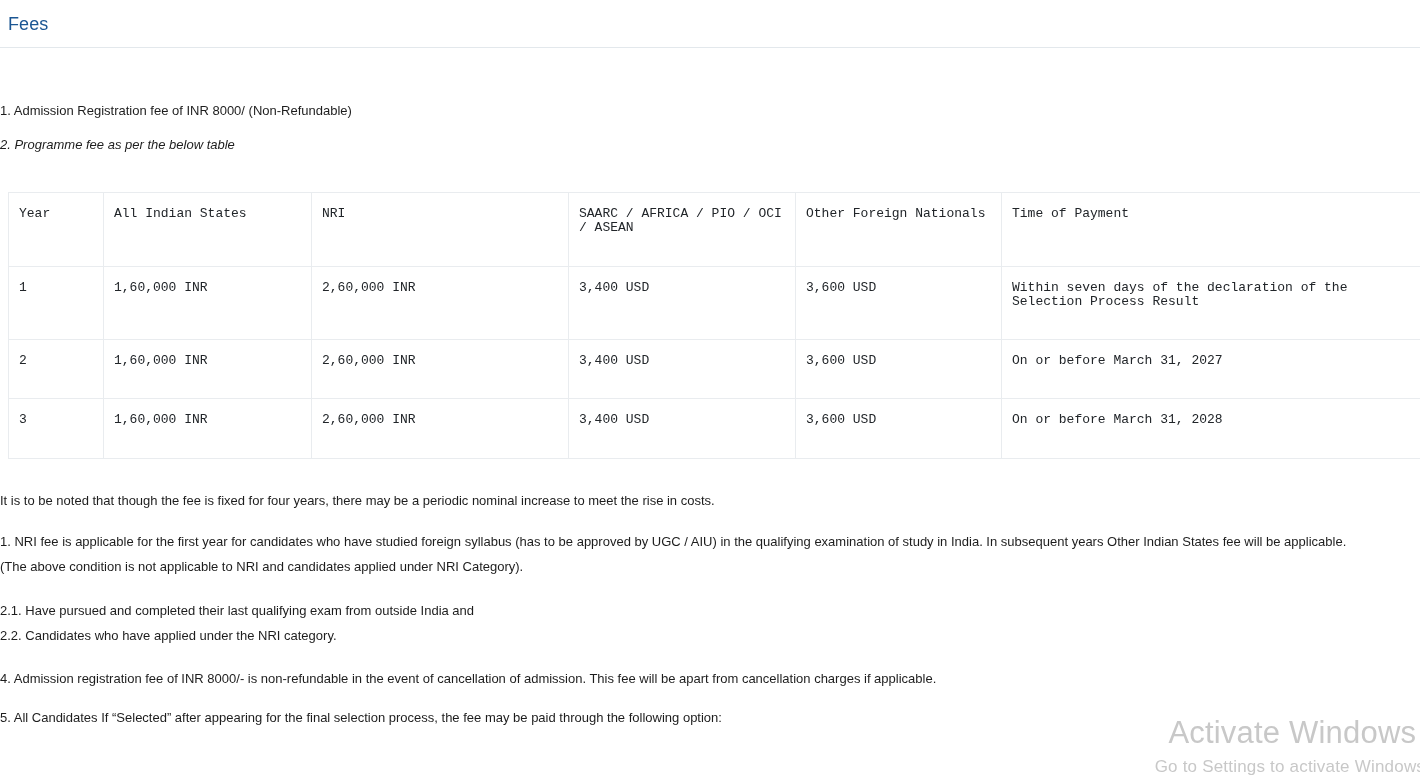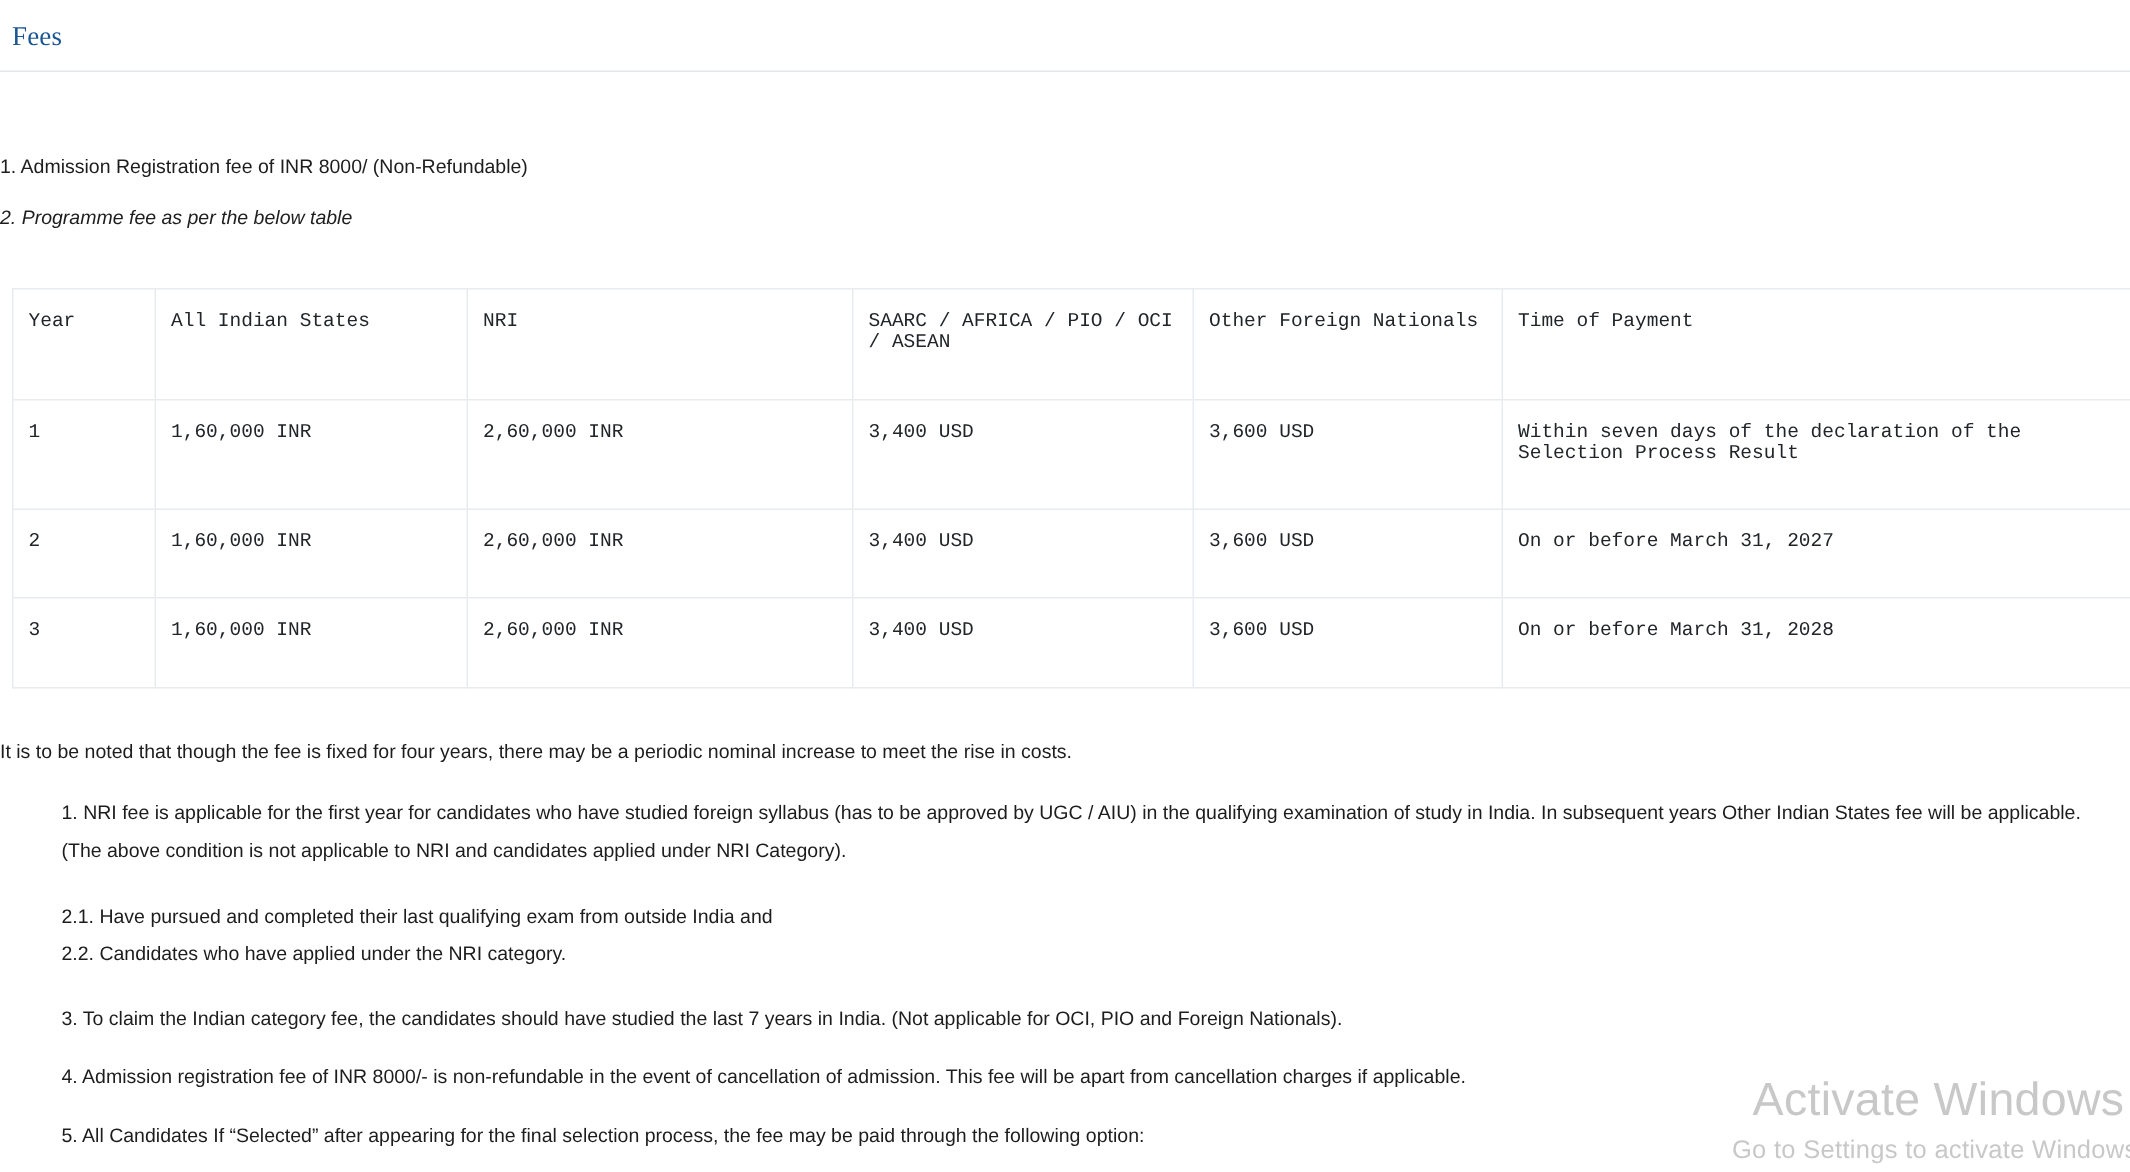--- a/index.html
+++ b/index.html
@@ -24,21 +24,20 @@
     display: flex;
     align-items: center;
     padding-left: 8px;
   }
   .page-title {
     font-size: 18px;
     color: #1b5693;
     font-weight: 400;
     line-height: 1;
     letter-spacing: 0.1px;
-    font-family: Liberation Serif, serif;
   }
 
   
   .intro {
     padding-top: 56px;
     text-align: left;
   }
   .intro-line {
     font-size: 13px;
     color: #1d1d1d;
@@ -92,21 +91,20 @@
     text-align: left;
     font-size: 13px;
     color: #1d1d1d;
   }
   .note-block {
     margin: 0;
     line-height: 1;
   }
   .note-block + .note-block {
     margin-top: 26px;
-    margin-left: 41px;
   }
   .note-block .sub-line {
     display: block;
     margin-top: 6px;
     line-height: 1.45;
   }
   .note-block .sub-line:first-child {
     margin-top: 0;
   }
 
@@ -203,21 +201,20 @@
   <p class="note-block">
     <span class="sub-line">1. NRI fee is applicable for the first year for candidates who have studied foreign syllabus (has to be approved by UGC / AIU) in the qualifying examination of study in India. In subsequent years Other Indian States fee will be applicable.</span>
     <span class="sub-line">(The above condition is not applicable to NRI and candidates applied under NRI Category).</span>
   </p>
 
   <p class="note-block">
     <span class="sub-line">2.1. Have pursued and completed their last qualifying exam from outside India and</span>
     <span class="sub-line">2.2. Candidates who have applied under the NRI category.</span>
   </p>
 
-  <p class="note-block">3. To claim the Indian category fee, the candidates should have studied the last 7 years in India. (Not applicable for OCI, PIO and Foreign Nationals).</p>
 
   <p class="note-block">4. Admission registration fee of INR 8000/- is non-refundable in the event of cancellation of admission. This fee will be apart from cancellation charges if applicable.</p>
 
   <p class="note-block">5. All Candidates If “Selected” after appearing for the final selection process, the fee may be paid through the following option:</p>
 
 </div>
 
 <div class="watermark">
   <span class="wm-main">Activate Windows</span>
   <span class="wm-sub">Go to Settings to activate Windows.</span>

